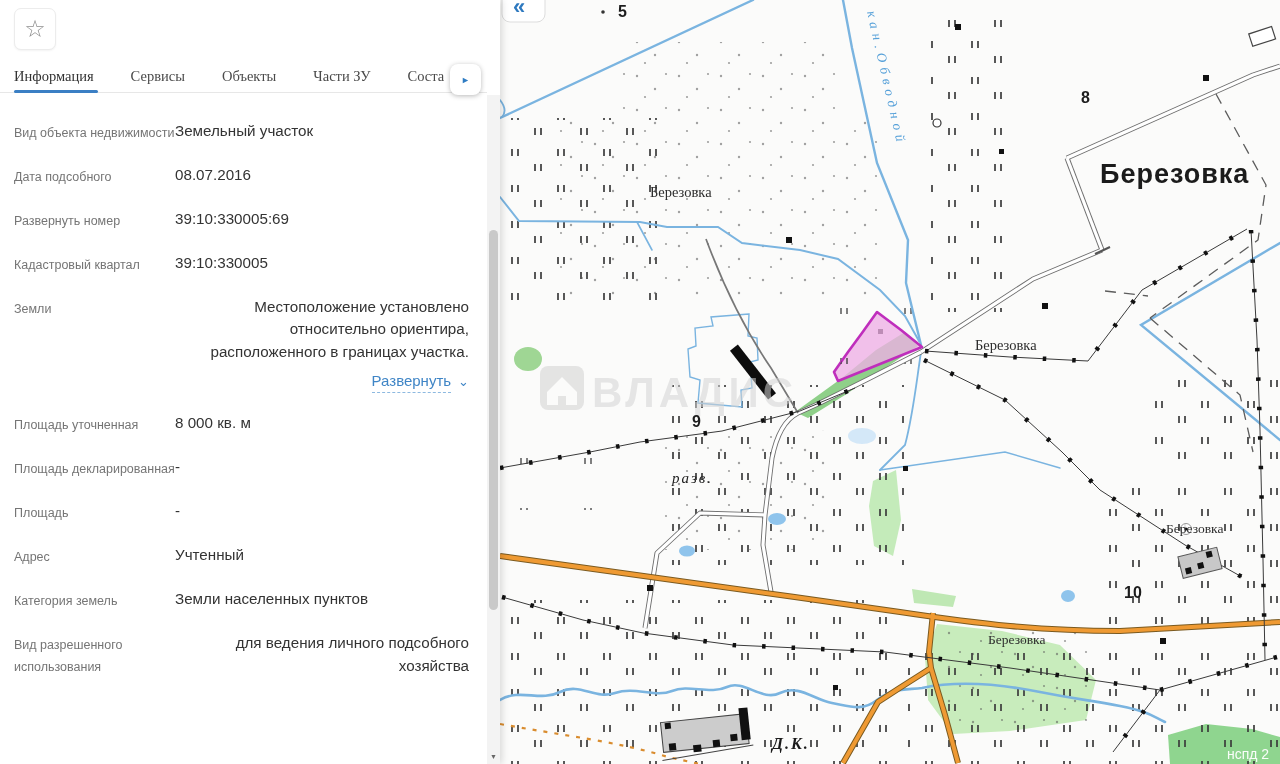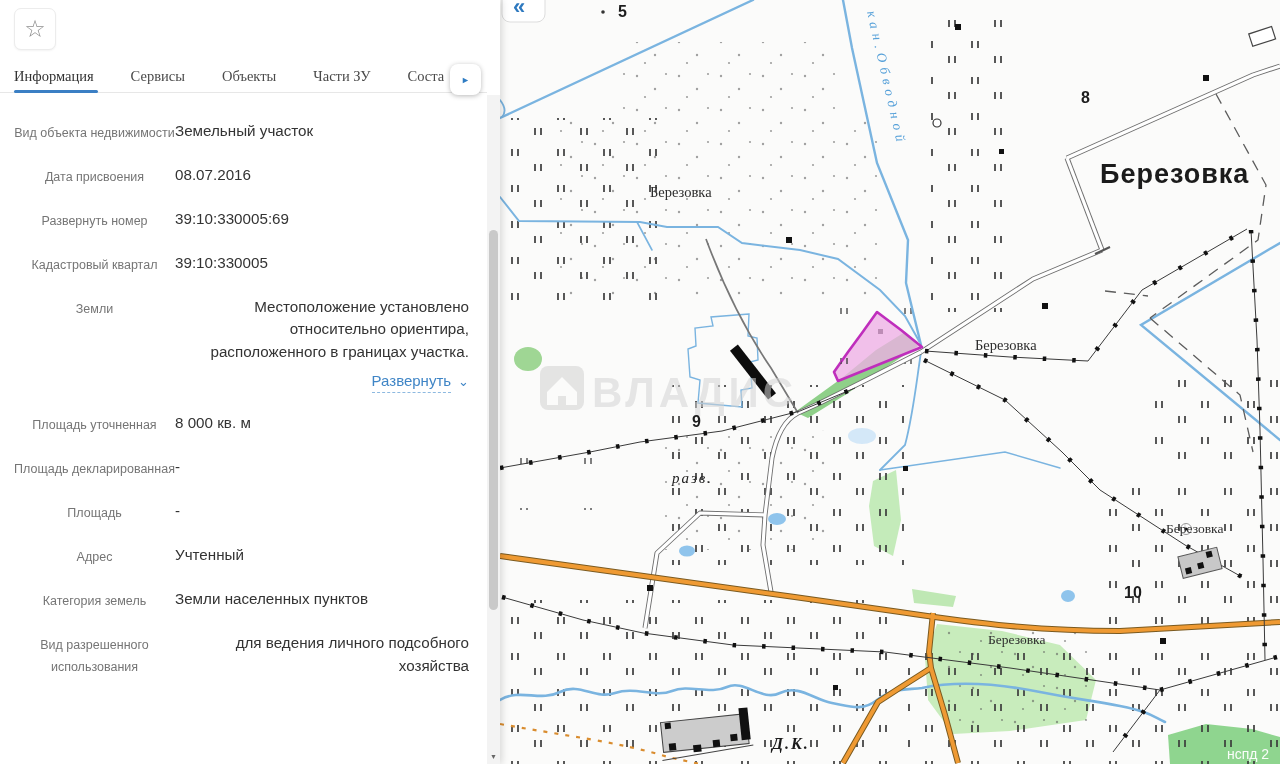--- a/index.html
+++ b/index.html
@@ -18,21 +18,21 @@
        padding-top:6px;cursor:pointer;font-family:Liberation Serif, serif;}
   .tab.active{color:#333;}
   .tab.active::after{content:"";position:absolute;left:0;right:-4px;bottom:-1px;height:3px;
        background:#3b7fc4;border-radius:2px;}
   .tab.truncated{overflow:hidden;max-width:46px;}
   .tabs-scroll{position:absolute;left:450px;top:64px;width:31px;height:31px;border-radius:8px;
        background:#fff;box-shadow:0 1px 5px rgba(0,0,0,.28);display:flex;align-items:center;
        justify-content:center;font-size:9px;color:#2f7cc3;cursor:pointer;z-index:6;}
   .fields{position:absolute;left:14px;top:120px;width:455px;}
   .row{display:flex;margin-bottom:19px;}
-  .row .label{width:161px;flex:0 0 161px;font-size:12.5px;color:#757575;line-height:1.75;padding-top:3px;text-align:center;}
+  .row .label{width:161px;flex:0 0 161px;font-size:12.5px;color:#757575;line-height:1.75;padding-top:3px;}
   .row .value{font-size:15.2px;color:#333;line-height:1.5;text-align:right;}
   .expand-link{display:inline-block;margin-top:6px;font-size:15px;color:#3f85c6;
        border-bottom:1px dashed #8db9e0;cursor:pointer;}
   .expand-chevron{color:#3f85c6;font-size:13px;margin-left:7px;cursor:pointer;}
   
   .pscroll{position:absolute;right:0;top:95px;bottom:0;width:13px;background:#f3f3f3;}
   .pscroll .thumb{position:absolute;left:2px;top:135px;width:9px;height:380px;background:#c9c9c9;
        border-radius:5px;cursor:pointer;}
   .pscroll .down{position:absolute;left:0;bottom:0;width:13px;height:15px;display:flex;
        align-items:center;justify-content:center;font-size:7px;color:#666;cursor:pointer;}
@@ -59,21 +59,21 @@
   <div class="tabs-scroll">
     <span>►</span>
   </div>
 
   <div class="fields">
     <div class="row">
         <div class="label">Вид объекта недвижимости</div>
         <div class="value">Земельный участок</div>
       </div>
     <div class="row">
-        <div class="label">Дата присвоения</div>
+        <div class="label">Дата подсобного</div>
         <div class="value">08.07.2016</div>
       </div>
     <div class="row">
         <div class="label">Развернуть номер</div>
         <div class="value">39:10:330005:69</div>
       </div>
     <div class="row">
         <div class="label">Кадастровый квартал</div>
         <div class="value">39:10:330005</div>
       </div>

